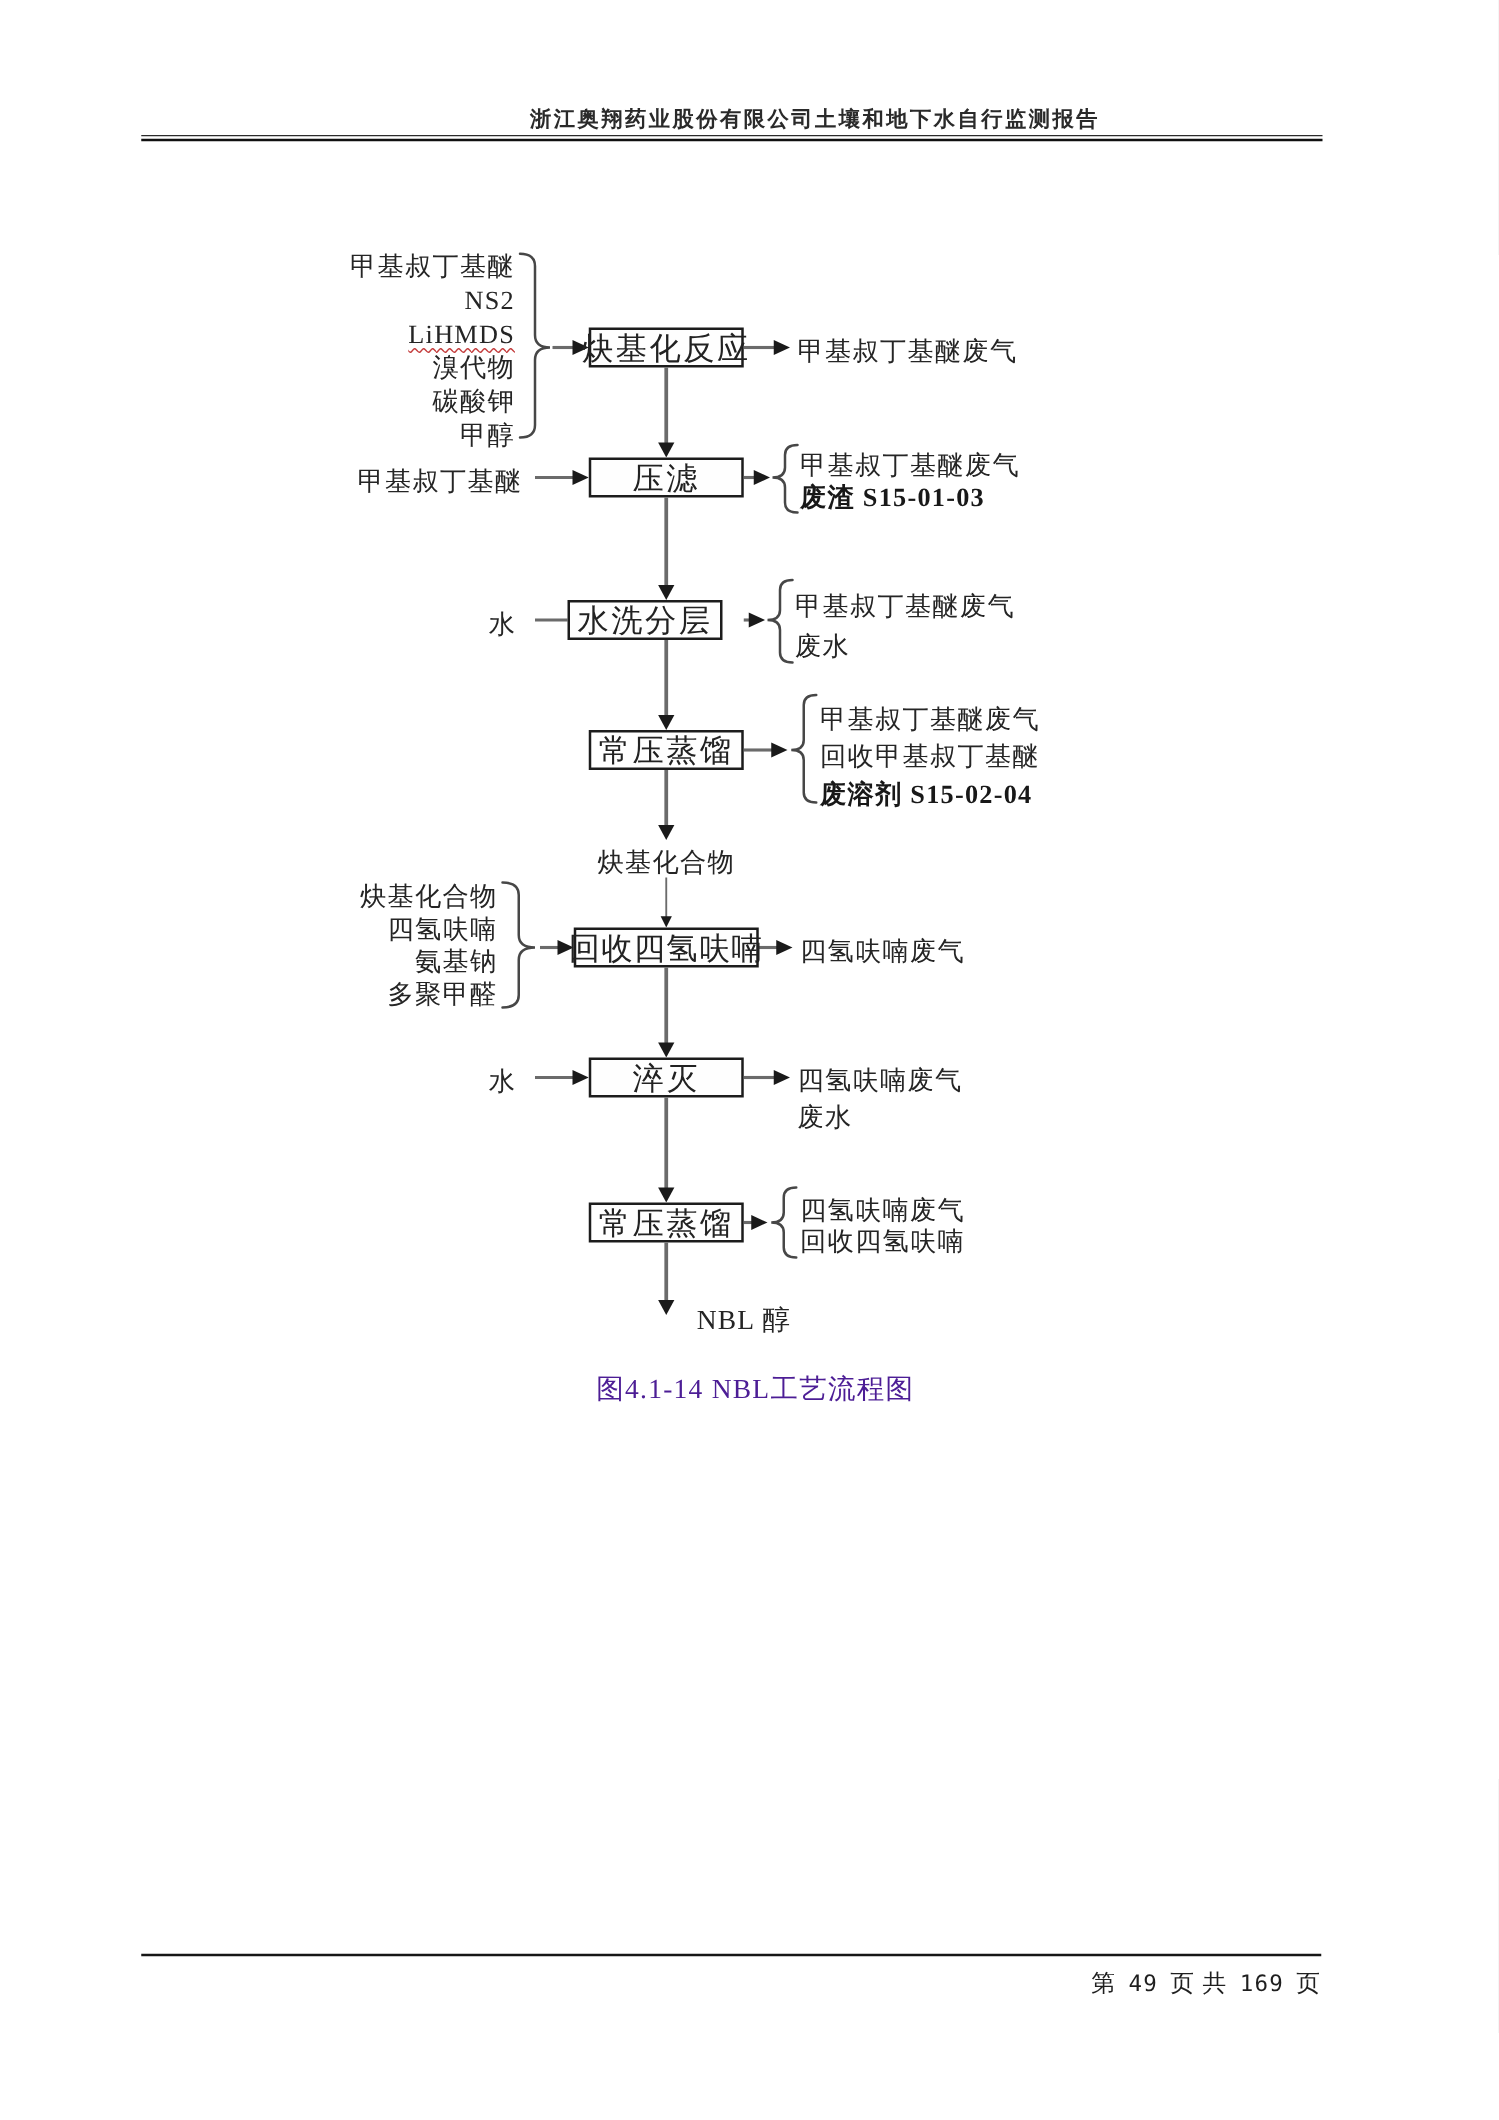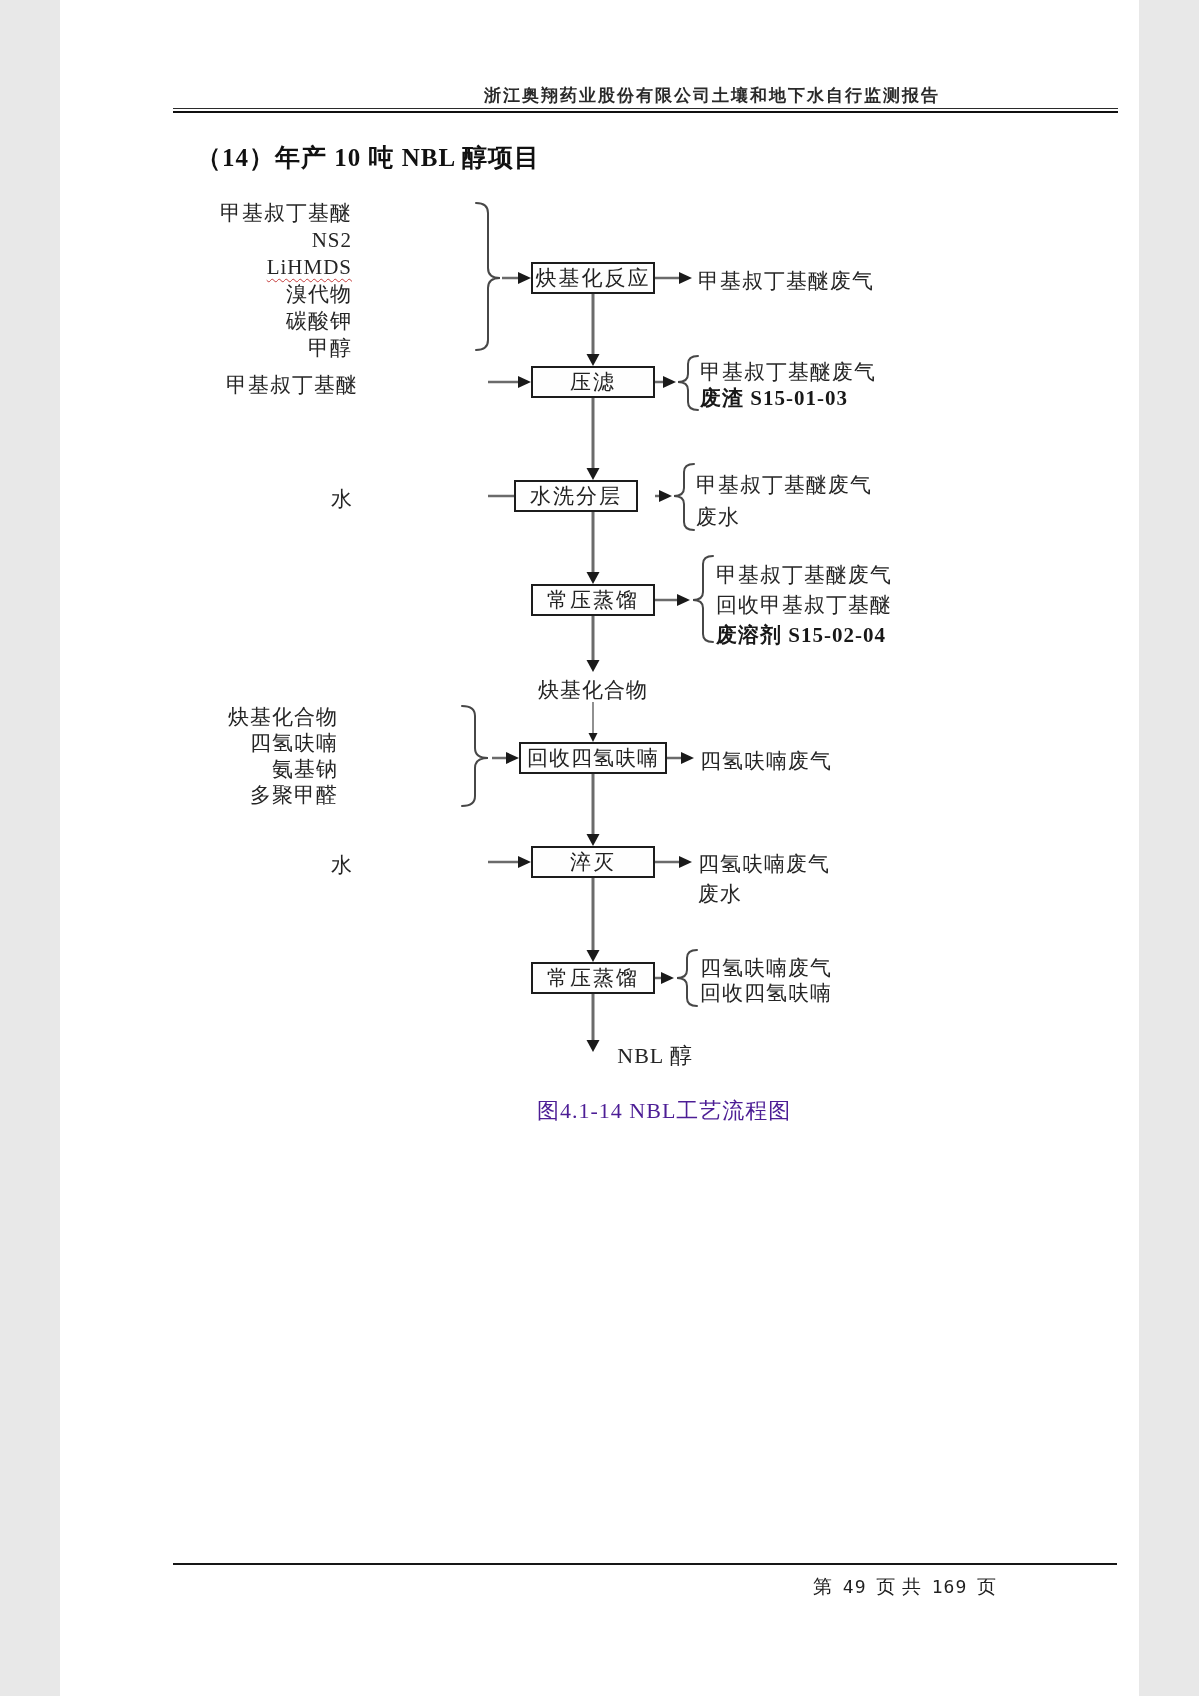--- a/index.html
+++ b/index.html
@@ -1,18 +1,18 @@
 <!DOCTYPE html>
 <html><head>
 <meta charset="utf-8">
 <style>
   html,body{margin:0;padding:0;background:#e8e8e8;}
   .page{
     position:relative;
-    width:1079px;height:1696px;
+    width:1199px;height:1696px;
     background:#ffffff;
     margin:0 auto;
     overflow:hidden;
     font-family:"Liberation Serif","DejaVu Serif",serif;
     color:#262626;
   }
   .abs{position:absolute;}
   .header-title{
     left:424px;top:84px;
     font-size:17px;font-weight:700;letter-spacing:2px;color:#2a2a2a;
@@ -26,21 +26,21 @@
     left:136px;top:141px;
     font-size:25px;font-weight:700;letter-spacing:1px;color:#111;
     white-space:nowrap;
   }
   .fc-text{font-size:21px;color:#252525;letter-spacing:1px;white-space:nowrap;}
   .right-block{text-align:right;}
   .pbox{
     width:124px;height:32px;
     border:2px solid #1c1c1c;background:#fefefe;
     display:flex;align-items:center;justify-content:center;
-    font-size:21px;color:#222;letter-spacing:2px;
+    font-size:25px;color:#222;letter-spacing:2px;
     box-sizing:border-box;white-space:nowrap;
   }
   .pbox.wide{width:148px;letter-spacing:1px;}
   .bl{font-weight:700;color:#181818;}
   .spellcheck{
     text-decoration:underline wavy #c43c3c;
     text-decoration-thickness:1px;
     text-underline-offset:4px;
   }
   .grp1{line-height:27px;}
@@ -66,21 +66,20 @@
   svg.overlay{position:absolute;left:0;top:0;pointer-events:none;}
   .center-text{text-align:center;}
 </style>
 </head>
 <body>
 
 <div class="page">
 
   <div class="abs header-title">浙江奥翔药业股份有限公司土壤和地下水自行监测报告</div>
   <div class="abs header-rule"></div>
-  <div class="abs section-title">（14）年产 10 吨 NBL 醇项目</div>
 
   <svg class="overlay" width="1199" height="1696" viewBox="0 0 1199 1696">
 
     <g stroke="#6b6b6b" stroke-width="3" fill="none">
       <path d="M533 294 V355"></path>
       <path d="M533 398 V469"></path>
       <path d="M533 512 V573"></path>
       <path d="M533 616 V661"></path>
       <path d="M533 774 V835"></path>
       <path d="M533 878 V951"></path>

